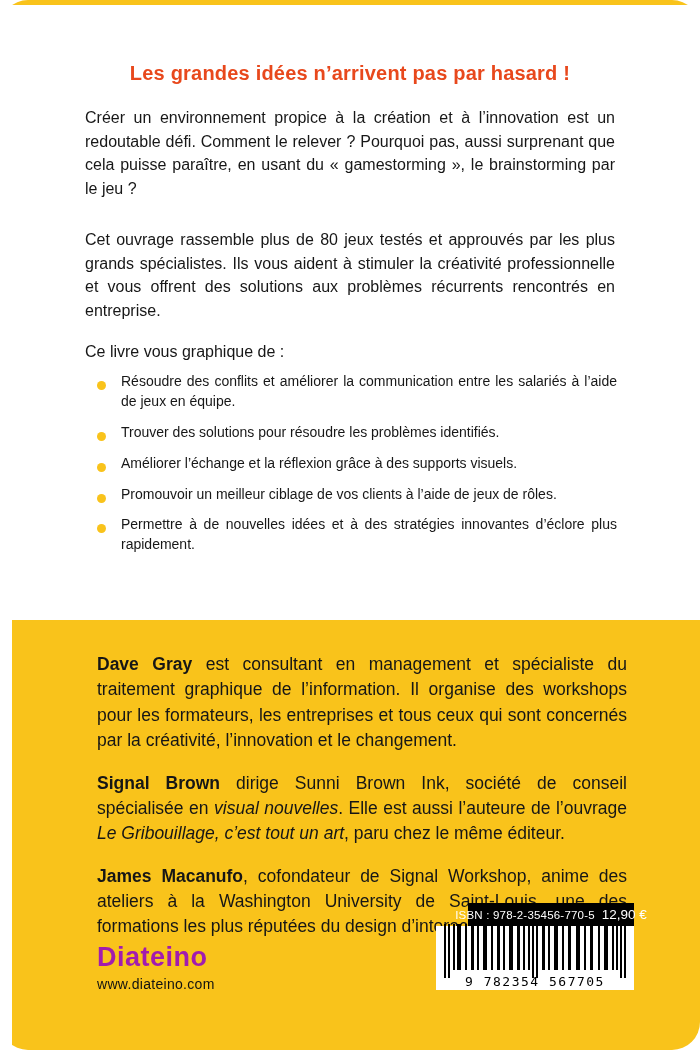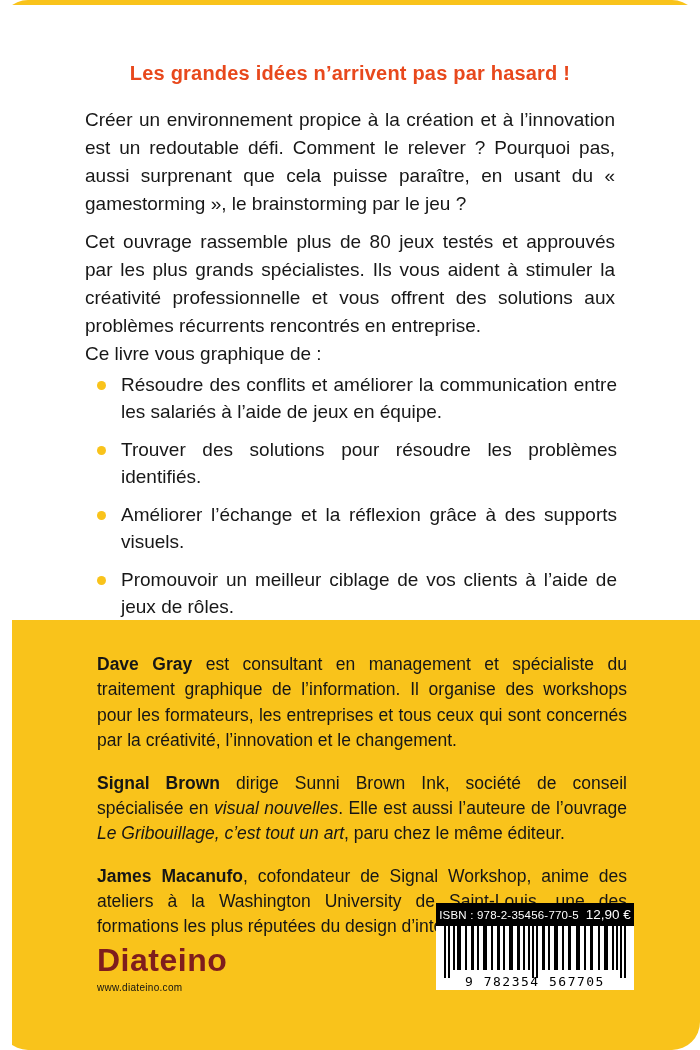--- a/index.html
+++ b/index.html
@@ -31,40 +31,40 @@
     text-align: center;
     color: #e8481c;
     font-weight: bold;
     font-size: 20px;
     letter-spacing: 0.2px;
   }
   .body-copy {
     position: absolute;
     left: 85px;
     width: 530px;
-    font-size: 19px;
+    font-size: 16px;
     line-height: 1.48;
     text-align: justify;
     color: #171717;
   }
   .p1 { top: 106px; }
   .p2 { top: 228px; }
   .lead { top: 340px; text-align: left; }
   .bullet-list {
     position: absolute;
     top: 372px;
     left: 97px;
     width: 520px;
     list-style: none;
   }
   .bullet-list li {
     position: relative;
     padding-left: 24px;
     margin-bottom: 11px;
-    font-size: 19px;
+    font-size: 14px;
     line-height: 1.42;
     color: #171717;
     text-align: justify;
   }
   .bullet-dot {
     position: absolute;
     left: 0;
     top: 9px;
     width: 9px;
     height: 9px;
@@ -91,21 +91,21 @@
     text-align: justify;
     color: #161616;
     margin-bottom: 17px;
   }
   .author-para b { font-weight: bold; }
   .author-para i { font-style: italic; }
   .isbn-strip {
     position: absolute;
     top: 283px;
     right: 78px;
-    width: 198px;
+    width: 166px;
     height: 23px;
     background: #000000;
     color: #ffffff;
     display: flex;
     align-items: center;
     justify-content: center;
     gap: 7px;
     white-space: nowrap;
   }
   .isbn-label { font-size: 11.5px; letter-spacing: 0.2px; }
@@ -127,27 +127,27 @@
     font-size: 13px;
     letter-spacing: 1.5px;
     fill: #000;
   }
   .publisher {
     position: absolute;
     top: 322px;
     left: 85px;
   }
   .publisher-name {
-    font-size: 32px;
+    font-size: 27px;
     font-weight: 600;
-    color: #7f1d1d;
+    color: #a21caf;
     letter-spacing: 0.5px;
   }
   .publisher-site {
-    font-size: 10px;
+    font-size: 14px;
     color: #111111;
     margin-top: 3px;
     letter-spacing: 0.3px;
   }
 </style>
 </head>
 <body>
 
 <div class="page">
 

